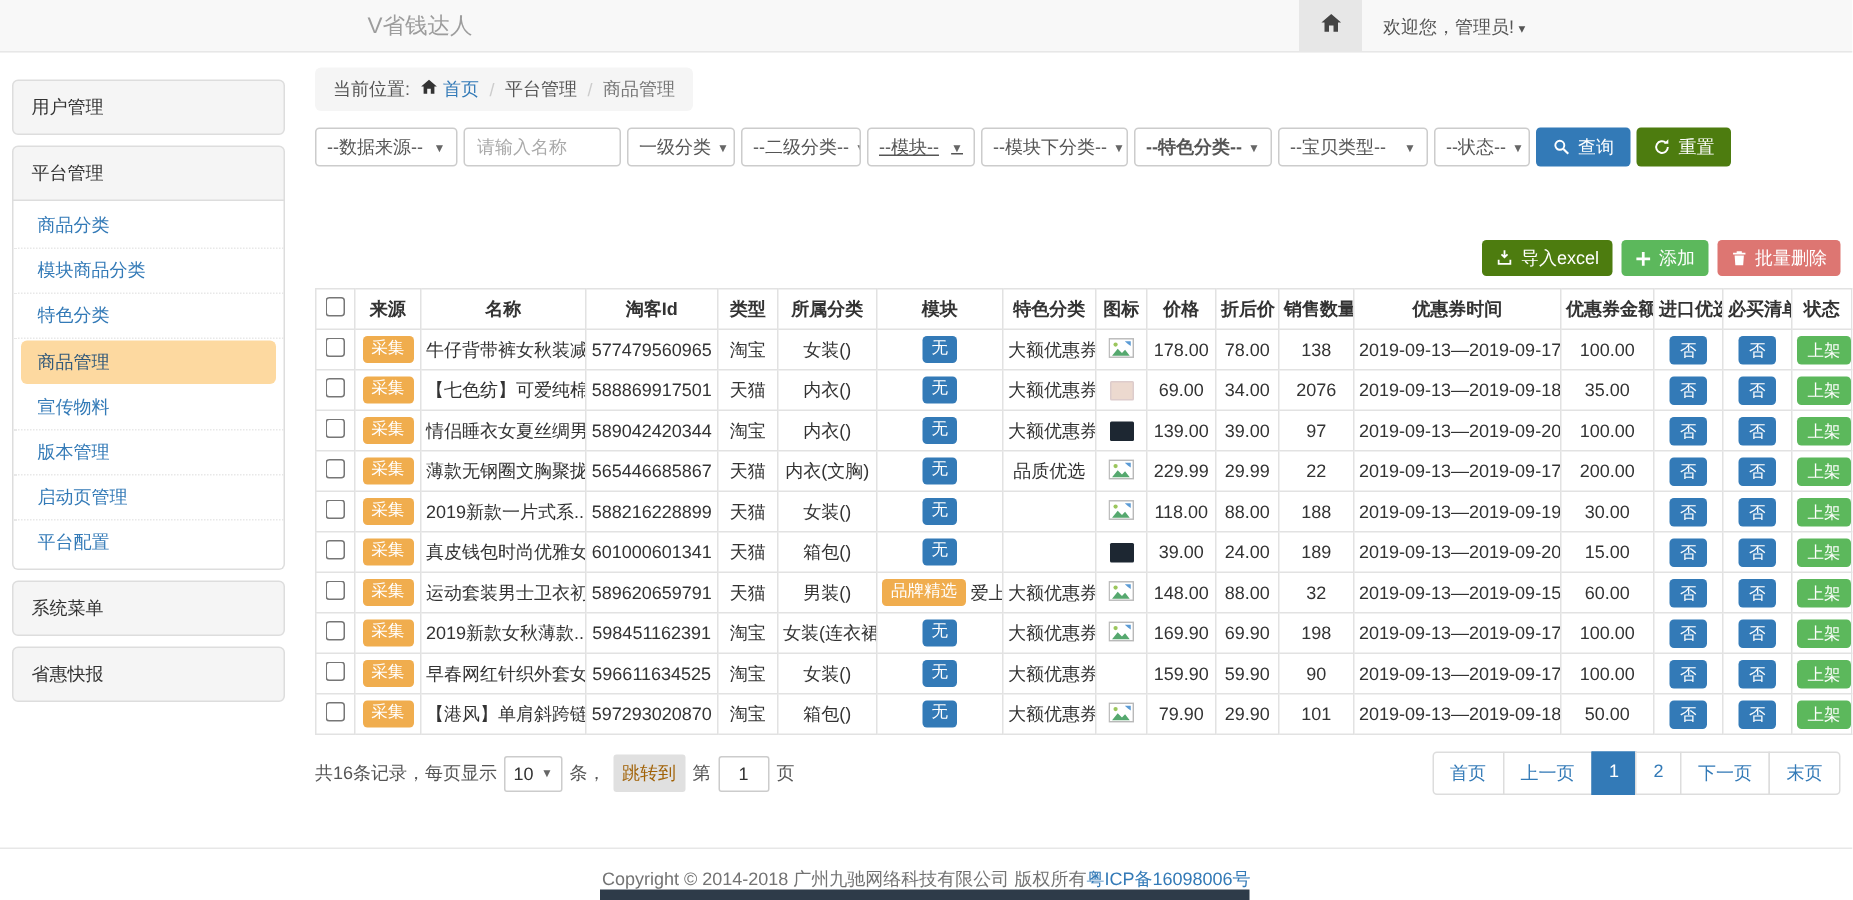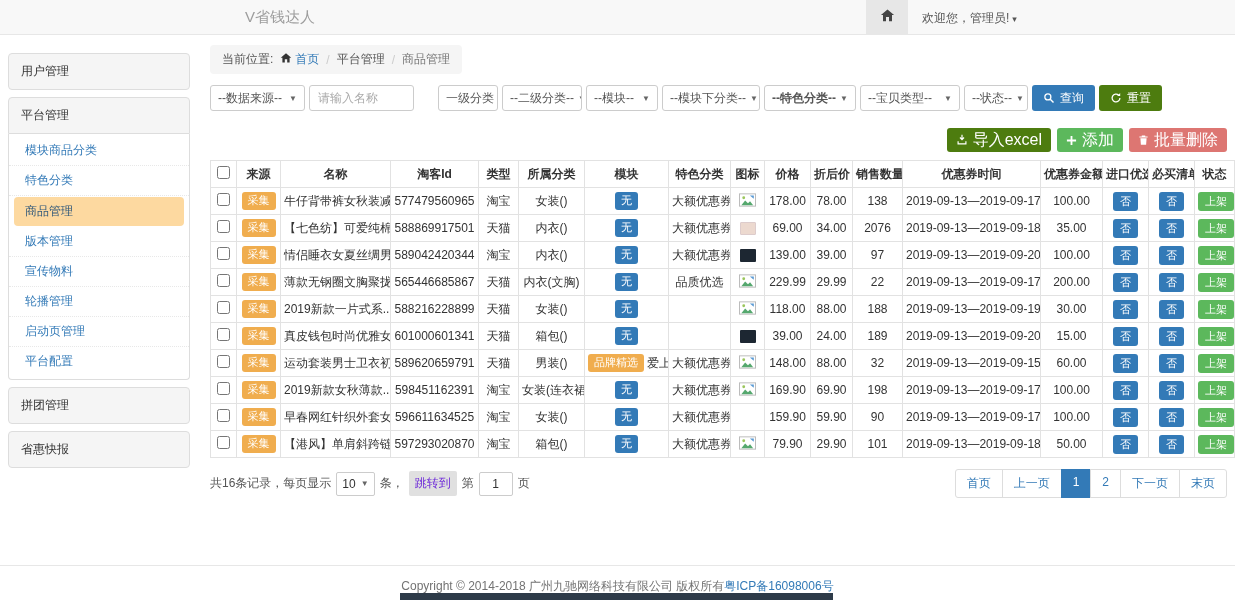--- a/index.html
+++ b/index.html
@@ -37,42 +37,42 @@
   .ftext { height:26px; border:1px solid #ccc; border-radius:3px; padding:0 8px; color:#555; font-family:inherit; font-size:12px; }
   .ftext::placeholder { color:#aaa; }
   .btn { height:26px; border:none; border-radius:3px; color:#fff; display:inline-flex; align-items:center; gap:5px; padding:0 11px; font-size:12px; cursor:pointer; font-family:inherit; }
   .btn-primary { background:#337ab7; }
   .btn-info { background:#4d7c0f; }
   .btn-success { background:#5cb85c;align-items:center; }
   .btn-danger-soft { background:#dd7672; }
   .btn .ico { display:inline-flex; }
 
   .tools { display:flex; justify-content:flex-end; gap:6px; margin-top:17px; }
-  .tools .btn { height:24px; font-size:16px; padding:0 9px; }
+  .tools .btn { height:24px; font-size:12px; padding:0 9px;margin-top:32px; }
 
   table.grid { width:100%; border-collapse:collapse; table-layout:fixed; margin-top:8px; }
   .grid th, .grid td { border:1px solid #e2e2e2; height:27px; text-align:center; padding:2px 3px; overflow:hidden; white-space:nowrap; font-size:12px; }
   .grid th { font-weight:bold; color:#333; background:#fff; }
   .grid th.blue { color:#337ab7; }
   .badge { display:inline-block; padding:2px 6px; border-radius:3px; color:#fff; font-size:11px; line-height:1.25; }
   .badge.orange { background:#f0ad4e; }
   .badge.blue { background:#337ab7; }
   .btn-mini { display:inline-block; padding:2px 7px; border-radius:3px; color:#fff; font-size:11px; cursor:pointer; }
   .bblue { background:#337ab7; }
   .bgreen { background:#5cb85c; }
   .mod-wrap { display:inline-flex; align-items:center; gap:3px; }
   .thumb { display:inline-block; vertical-align:middle; }
   .thumb.dark1 { width:16px; height:13px; background:#1d2732; border-radius:1px; }
   .thumb.light1 { width:16px; height:13px; background:#ecd9cf; border-radius:1px; border:1px solid #dcc; }
 
   .pagebar { display:flex; justify-content:space-between; align-items:center; margin-top:11px; color:#555; }
   .pb-left { display:flex; align-items:center; gap:5px; }
   .mini-select { height:24px; border:1px solid #ccc; border-radius:2px; background:#fff; display:inline-flex; align-items:center; padding:0 5px; gap:5px; color:#333; cursor:pointer; }
   .mini-select .caret { font-size:8px; color:#666; }
-  .jump-chip { background:#e0e0e0; padding:4px 6px; border-radius:2px; color:#6d28d9; cursor:pointer; }
+  .jump-chip { background:#e0e0e0; padding:4px 6px; border-radius:2px; color:#a16207; cursor:pointer; }
   .page-input { width:34px; height:24px; border:1px solid #ccc; border-radius:2px; text-align:center; font-family:inherit; font-size:12px; color:#333; }
   .pager { display:flex; }
   .pg { border:1px solid #ddd; color:#337ab7; padding:5px 11px; background:#fff; margin-left:-1px; cursor:pointer; }
   .pg:first-child { margin-left:0; border-radius:3px 0 0 3px; }
   .pg:last-child { border-radius:0 3px 3px 0; }
   .pg.active { background:#337ab7; color:#fff; border-color:#337ab7; }
 
   .footer { position:absolute; left:0; right:0; top:565px; height:35px; background:#fff; border-top:1px solid #e7e7e7; text-align:center; padding-top:12px; color:#737373; }
   .footer a { color:#337ab7; }
   .dark-strip { position:absolute; left:400px; top:593px; width:433px; height:7px; background:#2e3b49; }
@@ -90,30 +90,30 @@
   <div class="welcome">
     <span>欢迎您，管理员!</span><span class="caret">▾</span>
   </div>
 </div>
 
 <div class="sidebar">
   <div id="side-menu">
       <div class="side-group">用户管理</div>
       <div class="side-group open">平台管理</div>
       <div class="link-wrap">
+        <a class="side-link">商品分类</a>
         <a class="side-link">模块商品分类</a>
         <a class="side-link">特色分类</a>
         <a class="side-link active">商品管理</a>
+        <a class="side-link">宣传物料</a>
         <a class="side-link">版本管理</a>
-        <a class="side-link">宣传物料</a>
-        <a class="side-link">轮播管理</a>
         <a class="side-link">启动页管理</a>
         <a class="side-link">平台配置</a>
       </div>
-      <div class="side-group">拼团管理</div>
+      <div class="side-group">系统菜单</div>
       <div class="side-group">省惠快报</div>
     </div>
 </div>
 
 <div class="content">
 
   <div class="crumb">
     <span class="dark">当前位置:</span>
     <span class="link">
       <span><svg width="12" height="12" viewBox="0 0 16 16">
@@ -126,29 +126,29 @@
     <span class="sep">/</span>
     <span>商品管理</span>
   </div>
 
   <div class="filters" id="filters">
       <div class="fselect" style="width: 95px;">
         <span>--数据来源--</span>
         <span class="caret">▼</span>
       </div>
       <input class="ftext" placeholder="请输入名称" style="width: 105px;">
-      <div class="fselect" style="width: 60px; margin-left: 20px;">
+      <div class="fselect" style="width: 72px;">
         <span>一级分类</span>
         <span class="caret">▼</span>
       </div>
       <div class="fselect" style="width: 80px;">
         <span>--二级分类--</span>
         <span class="caret">▼</span>
       </div>
-      <div class="fselect" style="width: 72px;">
+      <div class="fselect" style="width: 72px; text-decoration: underline;">
         <span>--模块--</span>
         <span class="caret">▼</span>
       </div>
       <div class="fselect" style="width: 98px;">
         <span>--模块下分类--</span>
         <span class="caret">▼</span>
       </div>
       <div class="fselect" style="width: 92px; font-weight: bold;">
         <span>--特色分类--</span>
         <span class="caret">▼</span>

